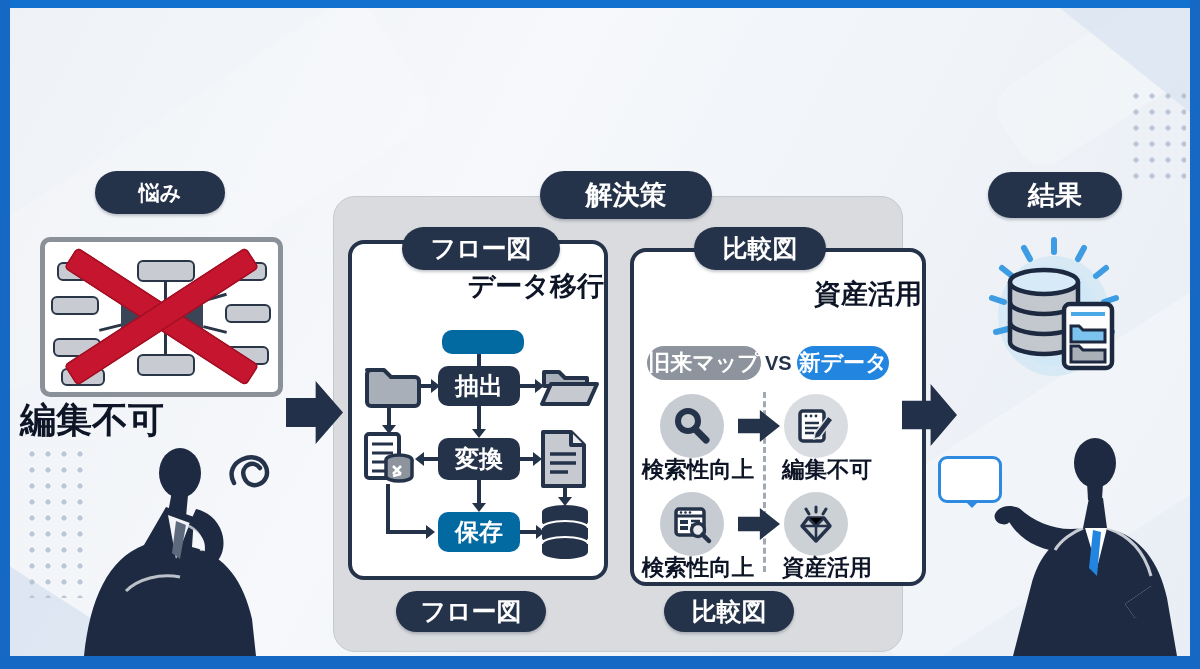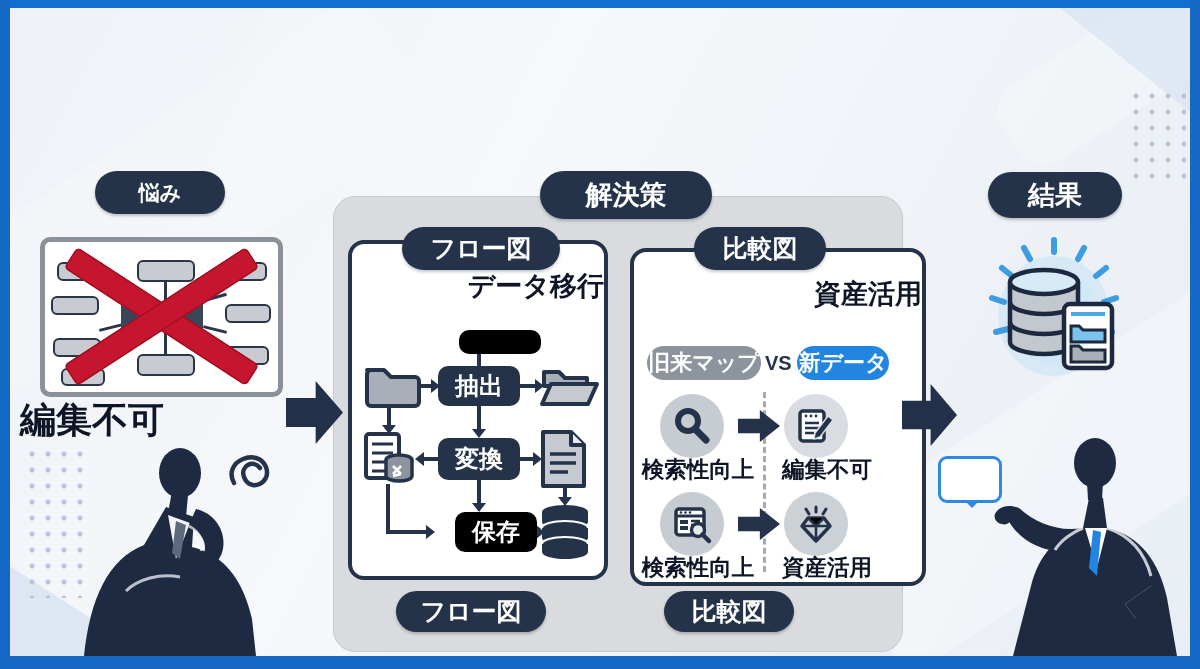--- a/index.html
+++ b/index.html
@@ -29,21 +29,21 @@
   .fan{position:absolute;width:24px;height:30px;background:#3a4558;}
   .fan.l{border-radius:0 15px 15px 0;}
   .fan.r{border-radius:15px 0 0 15px;}
   .xbar{position:absolute;left:8px;top:62px;width:217px;height:25px;background:#c5152f;border-radius:5px;box-shadow:0 0 0 1.5px #a01023 inset;}
   
   .panel{position:absolute;left:333px;top:196px;width:570px;height:456px;background:#d9dbde;border:1px solid #c7cacd;border-radius:22px;z-index:2;}
   .card{position:absolute;background:#fff;border:4px solid #25334a;border-radius:16px;z-index:3;}
   .card-title{position:absolute;width:100%;text-align:right;font-weight:900;color:#0d1526;font-size:27px;}
   .fnode{position:absolute;display:flex;align-items:center;justify-content:center;color:#fff;font-weight:900;font-size:24px;border-radius:10px;z-index:4;}
   .navy{background:#25334a;}
-  .blue{background:#000000;margin-left:17px;}
+  .blue{background:#0369a1;}
   .vs-pill{position:absolute;display:flex;align-items:center;justify-content:center;color:#fff;font-weight:900;font-size:22px;border-radius:999px;}
   .vs-txt{position:absolute;font-weight:900;font-size:20px;color:#25334a;}
   .divider{position:absolute;border-left:3px dashed #a3a9b1;}
   .circ{position:absolute;width:64px;height:64px;border-radius:50%;display:flex;align-items:center;justify-content:center;}
   .clabel{position:absolute;text-align:center;font-weight:900;font-size:22.5px;color:#0d1526;white-space:nowrap;}
   .bigarrow{position:absolute;background:#22304a;clip-path:polygon(0% 27%,52% 27%,52% 0%,100% 50%,52% 100%,52% 73%,0% 73%);z-index:5;}
   .smallarrow{position:absolute;background:#25334a;clip-path:polygon(0% 27%,52% 27%,52% 0%,100% 50%,52% 100%,52% 73%,0% 73%);}
   
   .bubble{position:absolute;left:938px;top:456px;width:64px;height:47px;background:#fff;border:3.5px solid #2e8ae0;border-radius:9px;z-index:6;}
   .bubble:after{content:"";position:absolute;left:24px;top:42px;border:7px solid transparent;border-top-color:#2e8ae0;}

